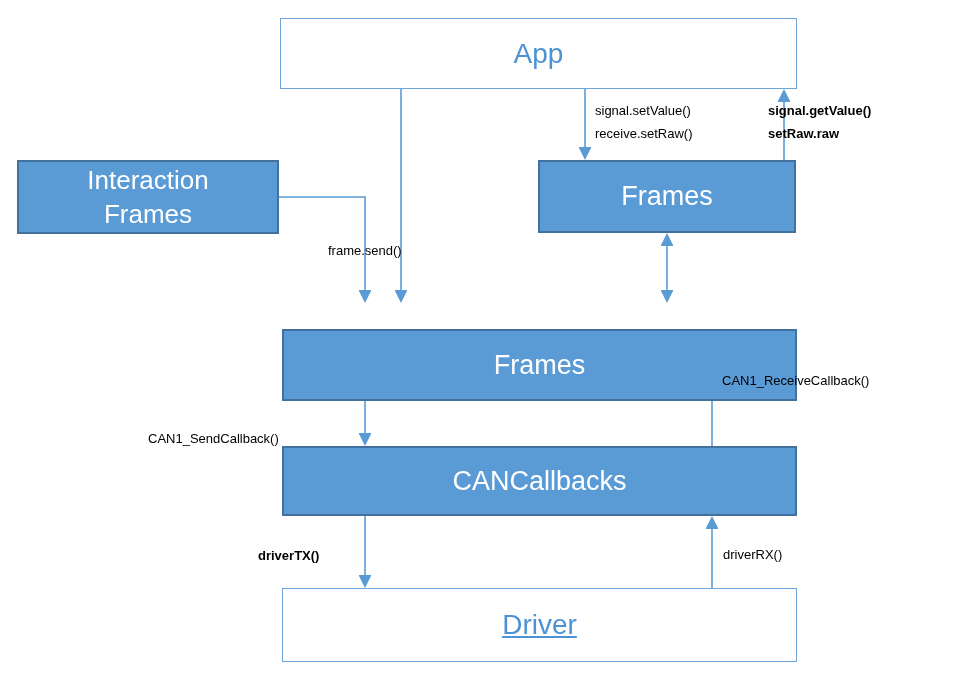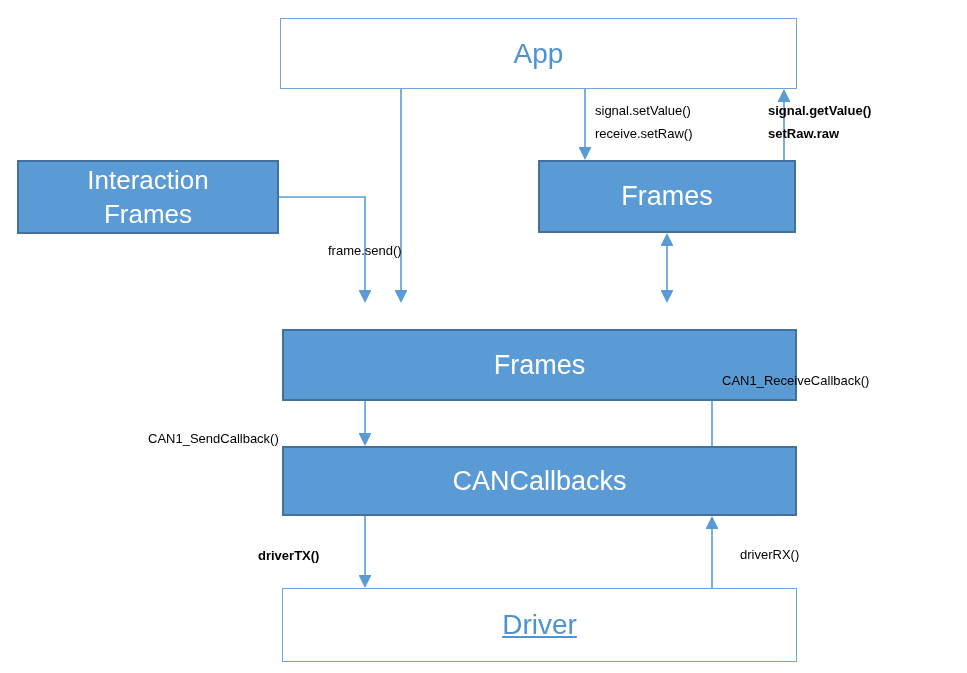--- a/index.html
+++ b/index.html
@@ -65,21 +65,21 @@
     line-height: 25px;
     white-space: nowrap;
   }
   .edge-label.small { font-size: 13px; line-height: 23px; }
   .lbl-frame-send   { left: 328px; top: 238px; }
   .lbl-signal-set   { left: 595px; top: 99px;  }
   .lbl-signal-get   { left: 768px; top: 99px; font-weight: bold;  }
   .lbl-can1-send    { left: 148px; top: 400px; margin-top: 26px; }
   .lbl-can1-receive { left: 722px; top: 368px; }
   .lbl-driver-tx    { left: 258px; top: 543px; font-weight: bold; }
-  .lbl-driver-rx    { left: 740px; top: 542px; text-align: center; }
+  .lbl-driver-rx    { left: 723px; top: 542px; text-align: center; }
 </style>
 </head>
 <body>
 
 <div class="canvas">
 
   <svg class="edges-svg" viewBox="0 0 967 673" xmlns="http://www.w3.org/2000/svg">
     <defs>
       <marker id="arrow" viewBox="0 0 10 10" refX="8.5" refY="5" markerWidth="8" markerHeight="8" orient="auto-start-reverse">
         <path class="arrowhead" d="M 0 0 L 10 5 L 0 10 z"></path>

